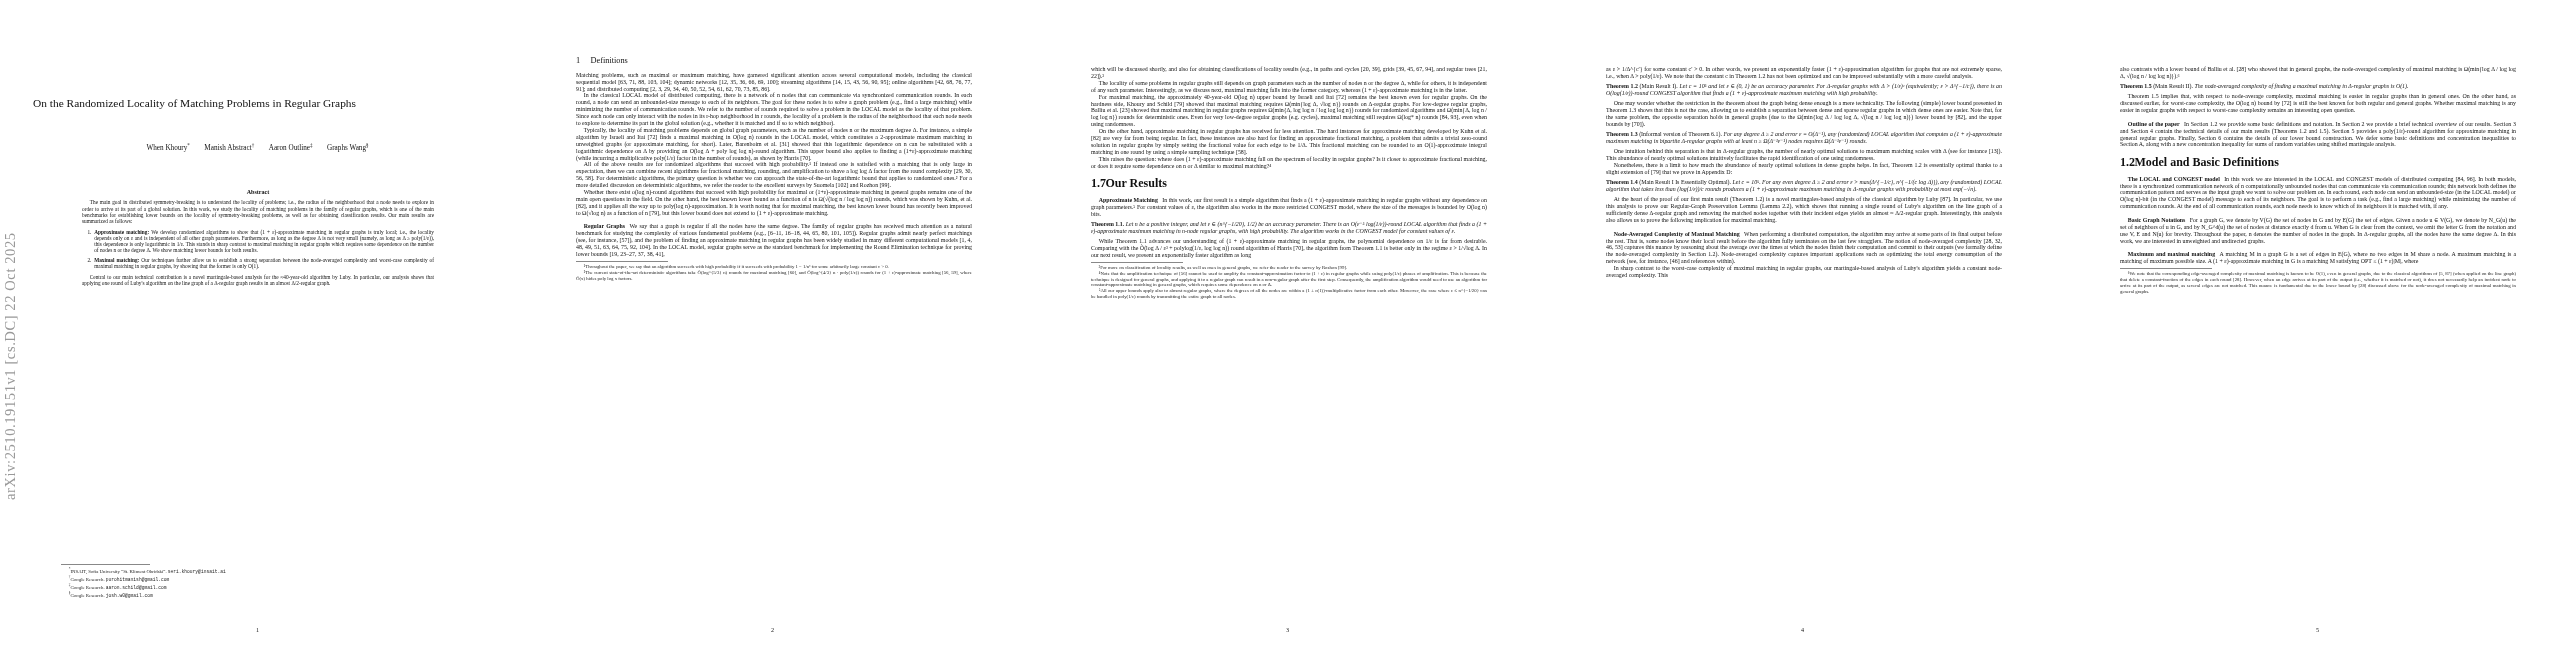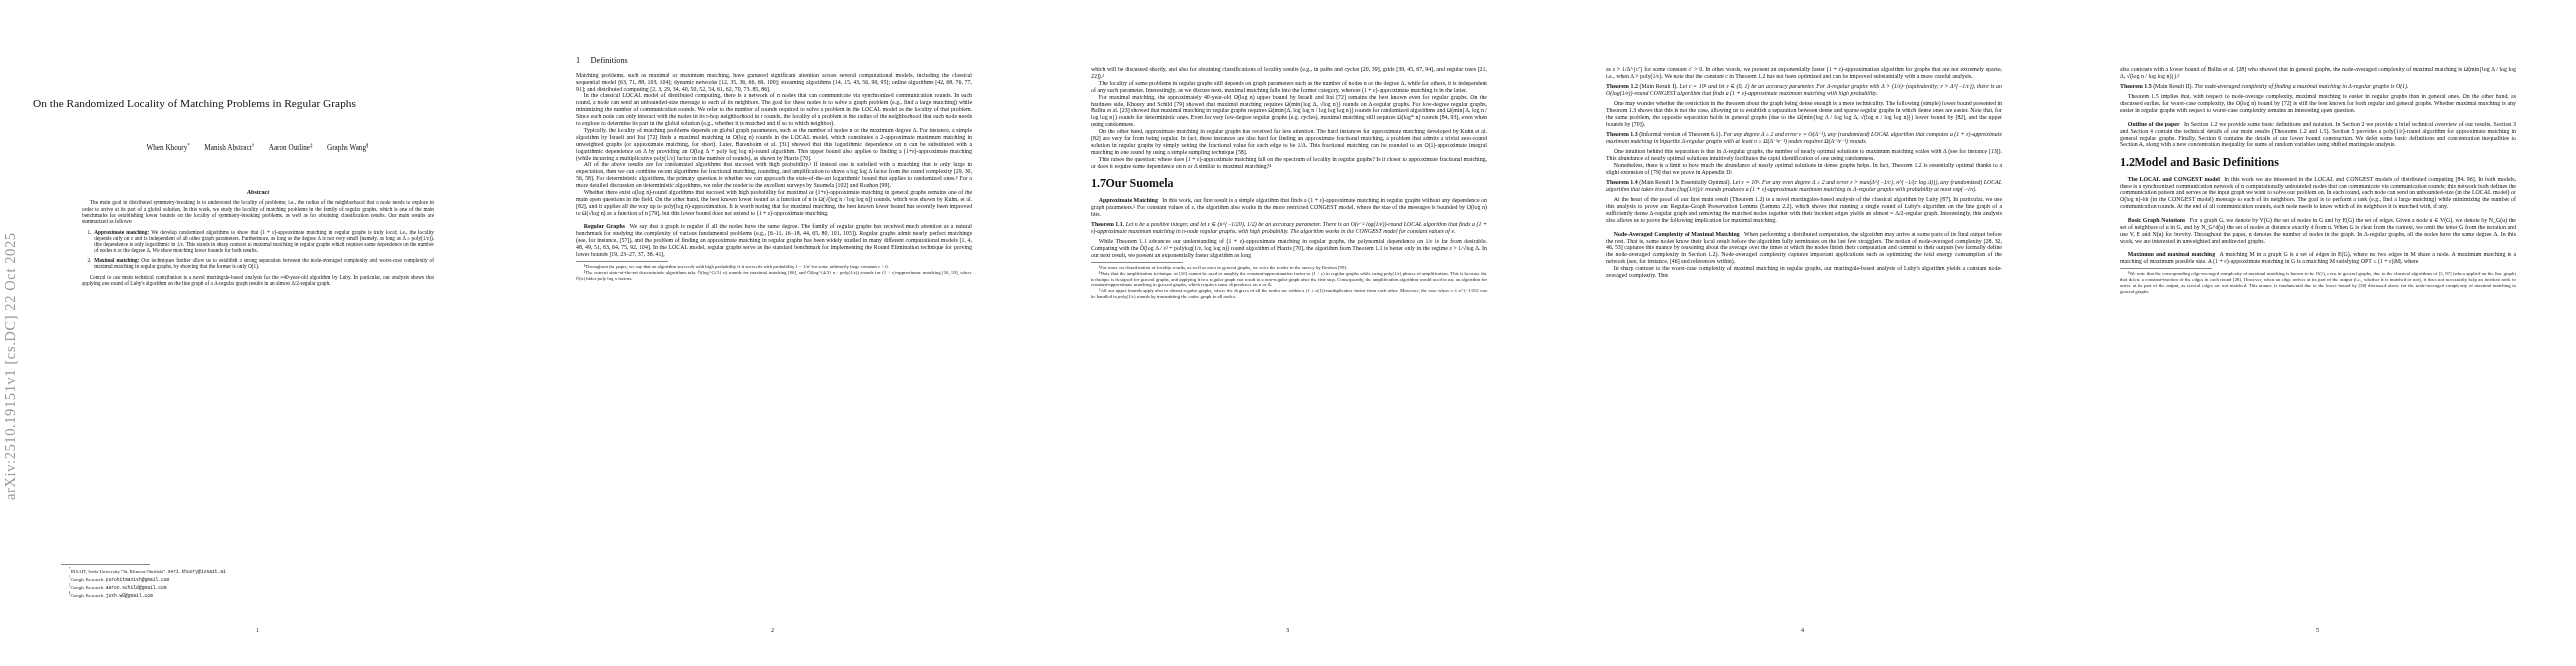--- a/index.html
+++ b/index.html
@@ -104,21 +104,21 @@
   </div>
 
   <div class="page">
     <div class="content" style="top:66px;">
       <p class="p noindent">which will be discussed shortly, and also for obtaining classifications of locality results (e.g., in paths and cycles [20, 39], grids [39, 45, 67, 94], and regular trees [21, 22]).³</p>
       <p class="p">The locality of some problems in regular graphs still depends on graph parameters such as the number of nodes n or the degree Δ, while for others, it is independent of any such parameter. Interestingly, as we discuss next, maximal matching falls into the former category, whereas (1 + ε)-approximate matching is in the latter.</p>
       <p class="p">For maximal matching, the approximately 40-year-old O(log n) upper bound by Israeli and Itai [72] remains the best known even for regular graphs. On the hardness side, Khoury and Schild [79] showed that maximal matching requires Ω(min{log Δ, √log n}) rounds on Δ-regular graphs. For low-degree regular graphs, Balliu et al. [23] showed that maximal matching in regular graphs requires Ω(min{Δ, log log n / log log log n}) rounds for randomized algorithms and Ω(min{Δ, log n / log log n}) rounds for deterministic ones. Even for very low-degree regular graphs (e.g. cycles), maximal matching still requires Ω(log* n) rounds [84, 93], even when using randomness.</p>
       <p class="p">On the other hand, approximate matching in regular graphs has received far less attention. The hard instances for approximate matching developed by Kuhn et al. [82] are very far from being regular. In fact, these instances are also hard for finding an approximate fractional matching, a problem that admits a trivial zero-round solution in regular graphs by simply setting the fractional value for each edge to be 1/Δ. This fractional matching can be rounded to an O(1)-approximate integral matching in one round by using a simple sampling technique [58].</p>
       <p class="p">This raises the question: where does (1 + ε)-approximate matching fall on the spectrum of locality in regular graphs? Is it closer to approximate fractional matching, or does it require some dependence on n or Δ similar to maximal matching?⁴</p>
       <div class="gap"></div>
-      <h3 class="subsec"><span class="num">1.7</span><span>Our Suomela</span></h3>
+      <h3 class="subsec"><span class="num">1.7</span><span>Our Results</span></h3>
       <p class="p"><span class="runin">Approximate Matching</span><span>In this work, our first result is a simple algorithm that finds a (1 + ε)-approximate matching in regular graphs without any dependence on graph parameters.⁵ For constant values of ε, the algorithm also works in the more restricted CONGEST model, where the size of the messages is bounded by O(log n) bits.</span></p>
       <div class="gap-s"></div>
       <p class="thm"><span class="label">Theorem 1.1.</span> <span class="body">Let n be a positive integer, and let ε ∈ (n^{−1/20}, 1/2) be an accuracy parameter. There is an O(ε⁻⁵ log(1/ε))-round LOCAL algorithm that finds a (1 + ε)-approximate maximum matching in n-node regular graphs, with high probability. The algorithm works in the CONGEST model for constant values of ε.</span></p>
       <div class="gap-s"></div>
       <p class="p">While Theorem 1.1 advances our understanding of (1 + ε)-approximate matching in regular graphs, the polynomial dependence on 1/ε is far from desirable. Comparing with the Õ(log Δ / ε³ + polylog(1/ε, log log n)) round algorithm of Harris [70], the algorithm from Theorem 1.1 is better only in the regime ε &gt; 1/√log Δ. In our next result, we present an exponentially faster algorithm as long</p>
       <div class="fn-rule"></div>
       <p class="fn">³For more on classification of locality results, as well as ones in general graphs, we refer the reader to the survey by Rozhon [99].</p>
       <p class="fn">⁴Note that the amplification technique of [56] cannot be used to amplify the constant-approximation factor to (1 + ε) in regular graphs while using poly(1/ε) phases of amplification. This is because the technique is designed for general graphs, and applying it to a regular graph can result in a non-regular graph after the first step. Consequently, the amplification algorithm would need to use an algorithm for constant-approximate matching in general graphs, which requires some dependence on n or Δ.</p>
       <p class="fn">⁵All our upper bounds apply also to almost regular graphs, where the degrees of all the nodes are within a (1 ± o(1))-multiplicative factor from each other. Moreover, the case where ε ≤ n^{−1/20} can be handled in poly(1/ε) rounds by transmitting the entire graph to all nodes.</p>
     </div>

